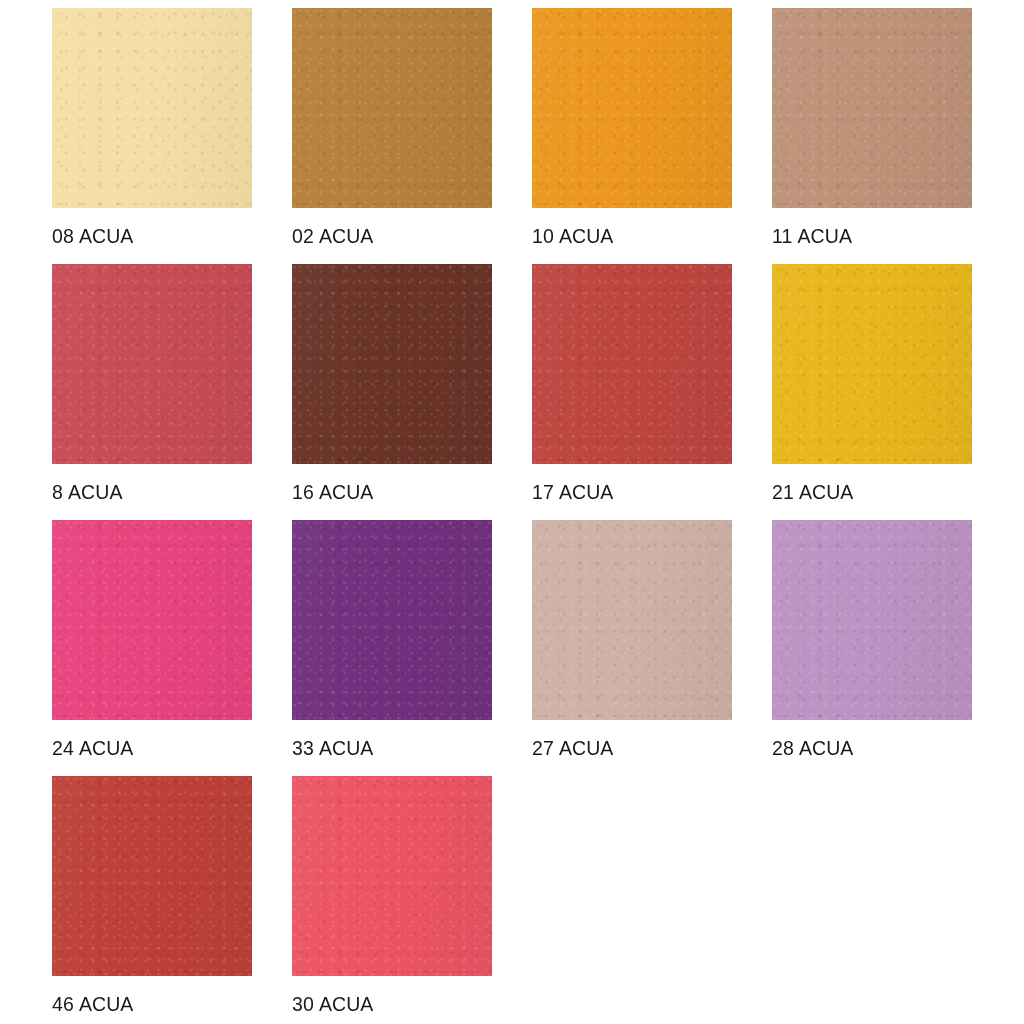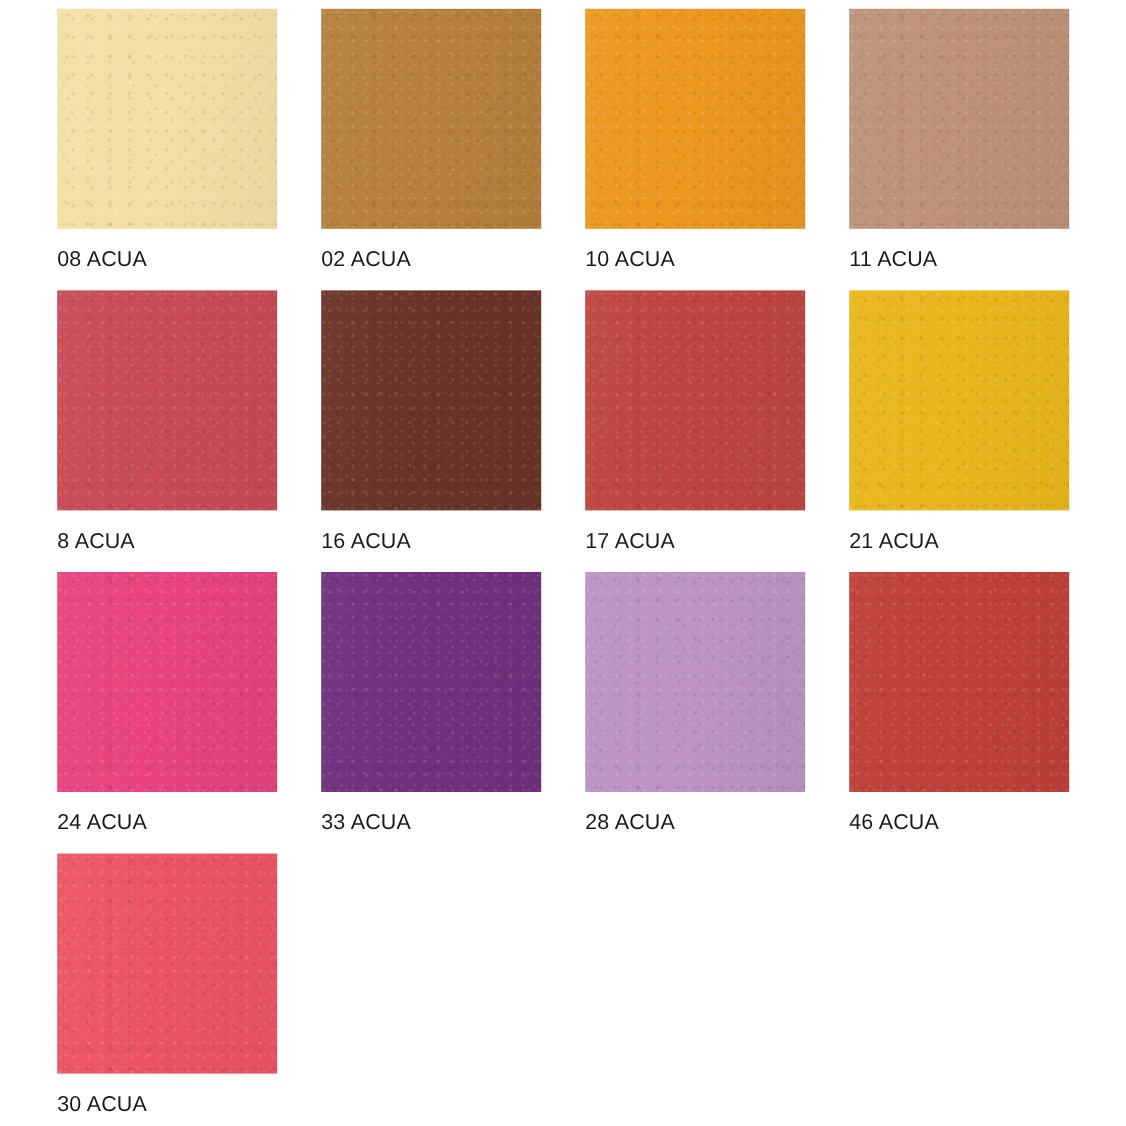--- a/index.html
+++ b/index.html
@@ -131,20 +131,24 @@
     </div>
     <div class="swatch-cell">
       <div class="swatch-chip" style="background-color: rgb(232, 67, 126);"></div>
       <div class="swatch-label"><span class="swatch-code">24</span><span class="swatch-name">ACUA</span></div>
     </div>
     <div class="swatch-cell">
       <div class="swatch-chip" style="background-color: rgb(113, 48, 126);"></div>
       <div class="swatch-label"><span class="swatch-code">33</span><span class="swatch-name">ACUA</span></div>
     </div>
     <div class="swatch-cell">
+      <div class="swatch-chip" style="background-color: rgb(206, 177, 167);"></div>
+      <div class="swatch-label"><span class="swatch-code">27</span><span class="swatch-name">ACUA</span></div>
+    </div>
+    <div class="swatch-cell">
       <div class="swatch-chip" style="background-color: rgb(188, 147, 196);"></div>
       <div class="swatch-label"><span class="swatch-code">28</span><span class="swatch-name">ACUA</span></div>
     </div>
     <div class="swatch-cell">
       <div class="swatch-chip" style="background-color: rgb(190, 64, 56);"></div>
       <div class="swatch-label"><span class="swatch-code">46</span><span class="swatch-name">ACUA</span></div>
     </div>
     <div class="swatch-cell">
       <div class="swatch-chip" style="background-color: rgb(236, 84, 99);"></div>
       <div class="swatch-label"><span class="swatch-code">30</span><span class="swatch-name">ACUA</span></div>

